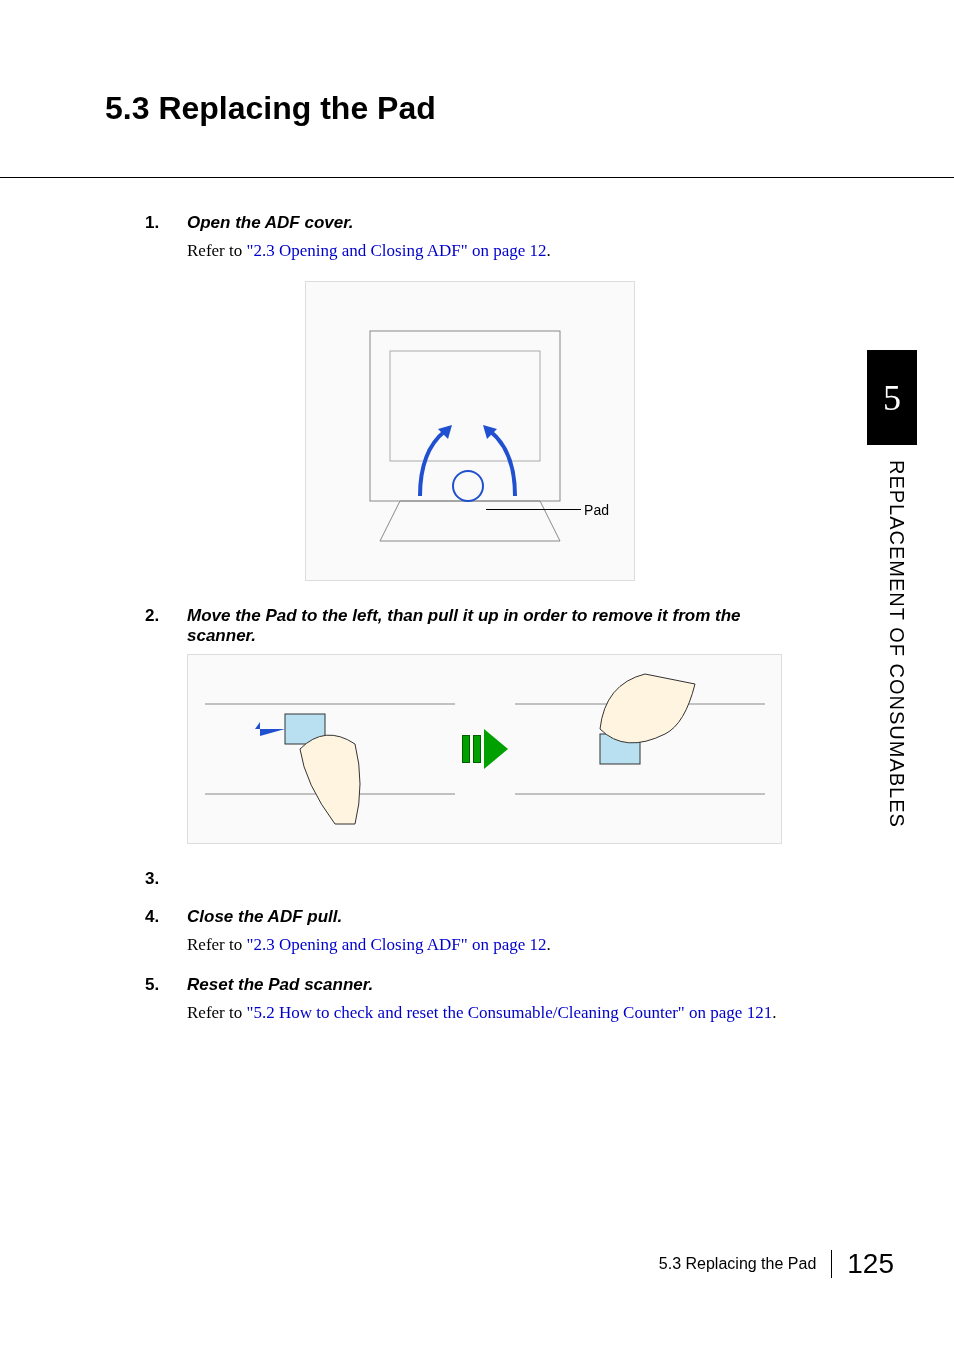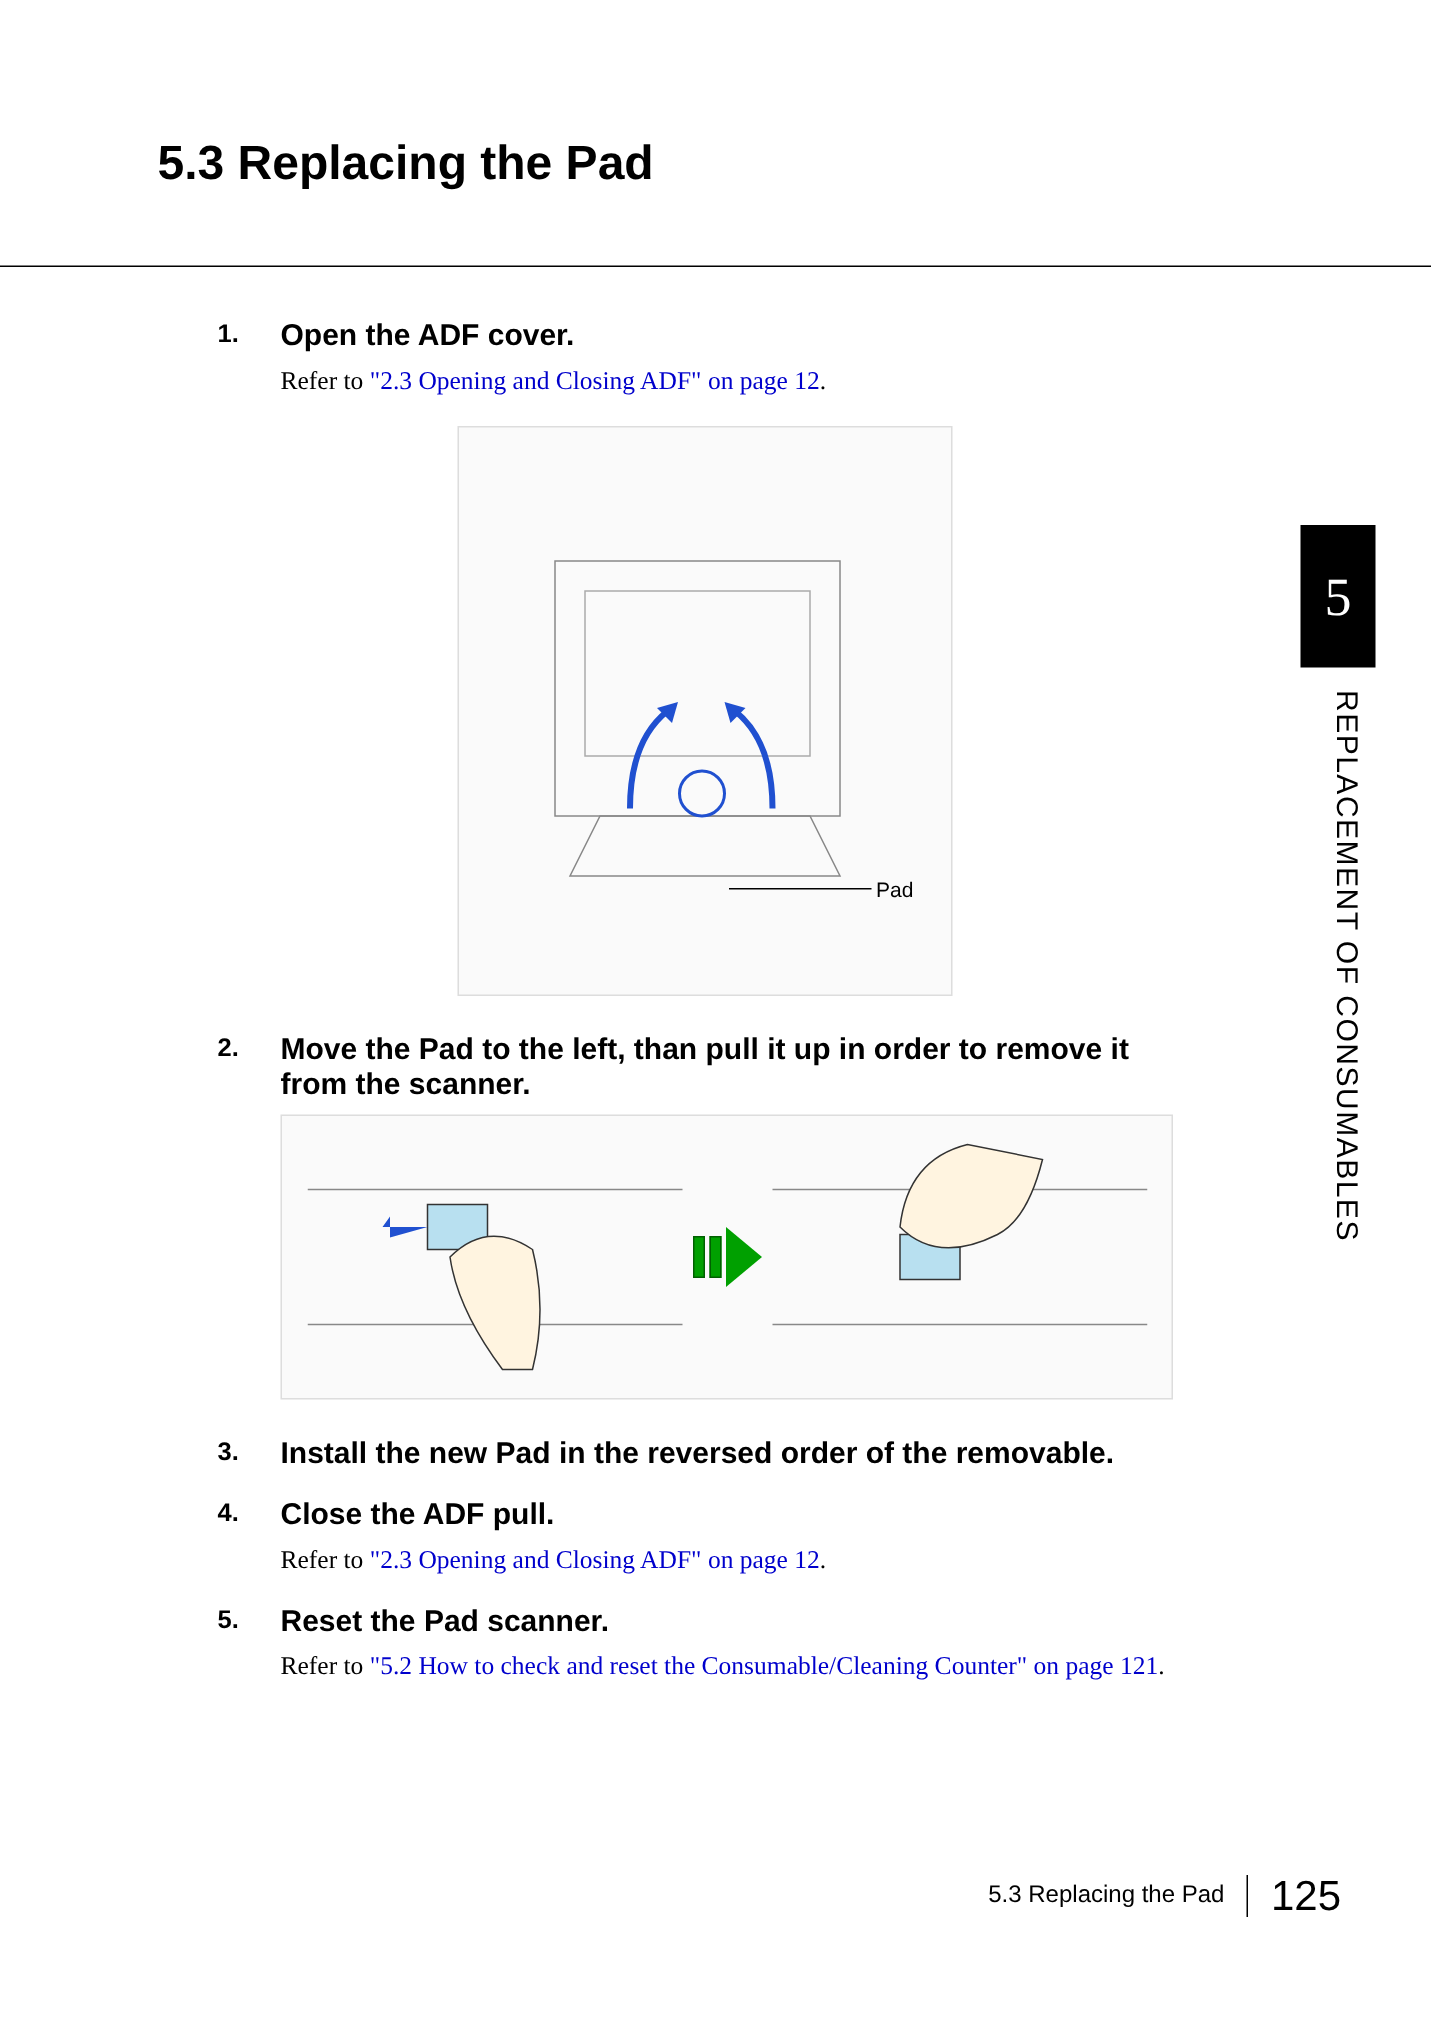--- a/index.html
+++ b/index.html
@@ -31,39 +31,40 @@
     margin-bottom: 8px;
   }
   .step-num {
     font-weight: bold;
     font-size: 17px;
     width: 42px;
     flex-shrink: 0;
   }
   .step-title {
     font-weight: bold;
-    font-size: 20px;
+    font-size: 17px;
+    font-style: italic;
   }
   .step-body {
     margin-left: 42px;
     font-family: "Times New Roman", Times, serif;
     font-size: 17px;
     margin-top: 6px;
     margin-bottom: 20px;
   }
   .link {
     color: #0000cc;
   }
   .figure {
     margin: 8px auto 25px;
     background: #fafafa;
     border: 1px solid #ddd;
     position: relative;
   }
-  .fig1 { width: 330px; height: 380px; }
+  .fig1 { width: 330px; height: 300px; }
   .fig2 { width: 595px; height: 190px; margin-left: 42px; }
   .fig-placeholder {
     position: absolute; inset: 0;
     display: flex; align-items: center; justify-content: center;
     color: #999; font-size: 12px;
   }
   .pad-label {
     position: absolute;
     right: 25px;
     bottom: 62px;
@@ -192,21 +193,20 @@
     </div>
     <div class="arrow-seq">
       <div class="arrow-bar"></div>
       <div class="arrow-bar"></div>
       <div class="arrow-tri"></div>
     </div>
   </div>
 
   <div class="step" style="margin-top:15px;">
     <div class="step-num">3.</div>
-    <div class="step-title">Install the new Pad in the reversed order of the removable.</div>
   </div>
 
   <div class="step" style="margin-top:18px;">
     <div class="step-num">4.</div>
     <div class="step-title">Close the ADF pull.</div>
   </div>
   <div class="step-body">
     <span>Refer to </span><span class="link">"2.3 Opening and Closing ADF" on page 12</span><span>.</span>
   </div>
 

